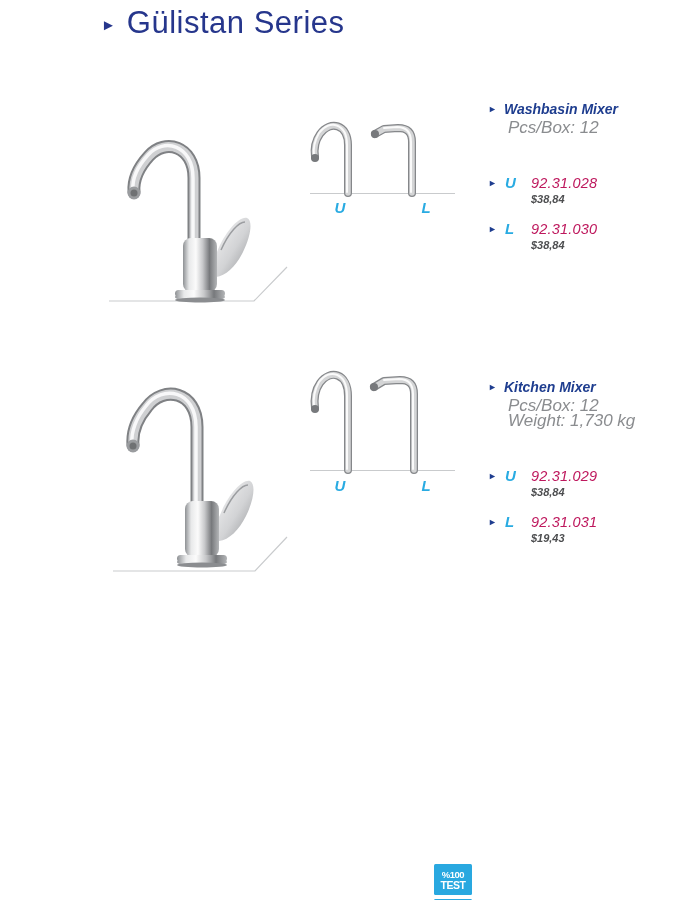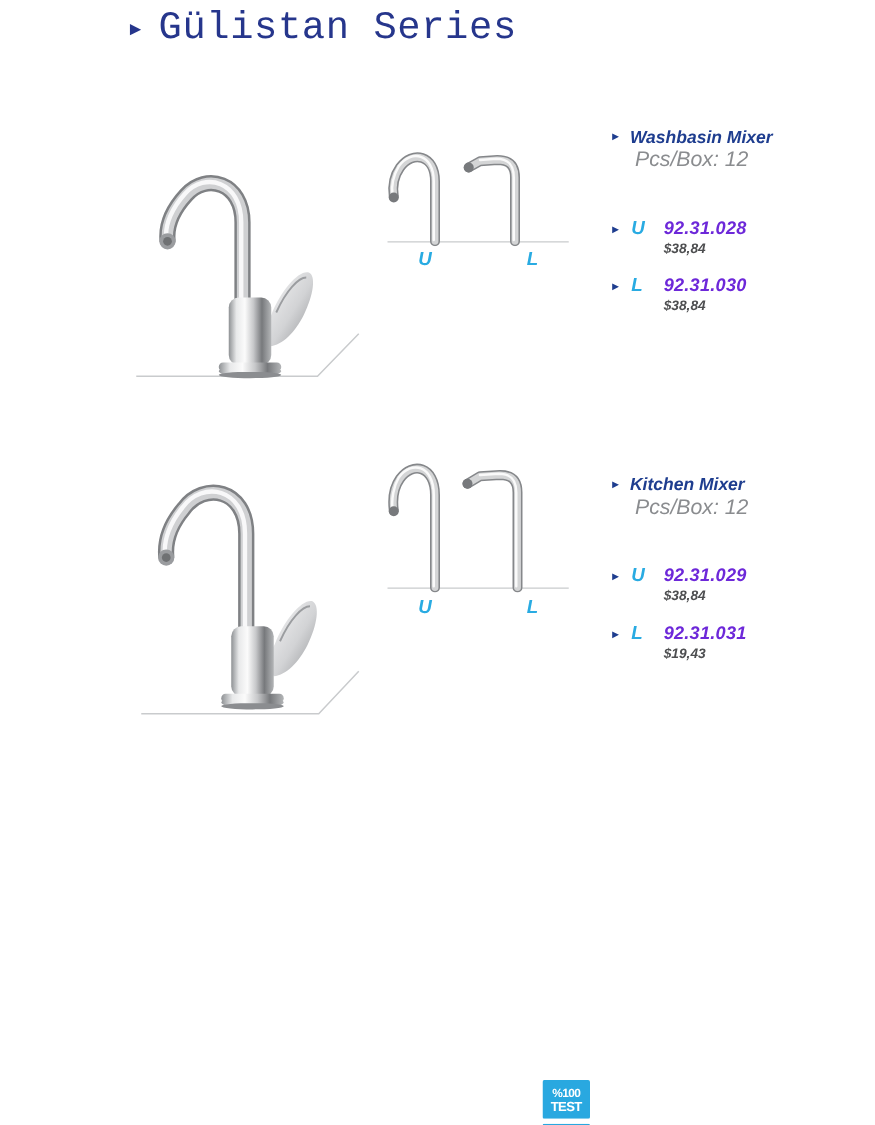--- a/index.html
+++ b/index.html
@@ -2,21 +2,21 @@
 <html><head>
 <meta charset="utf-8">
 <style>
   html,body{margin:0;padding:0;background:#fff;}
   .page{position:relative;width:700px;height:900px;background:#ffffff;overflow:hidden;
         font-family:"Liberation Sans",sans-serif;}
 
   
   .header{position:absolute;left:101px;top:5px;display:flex;align-items:center;gap:11px;}
   .header .h-arrow{color:#26368c;font-size:15px;line-height:15px;transform:translateY(1px);}
-  .header .h-title{font-family:Liberation Mono, monospace;font-size:31px;color:#26368c;letter-spacing:0.5px;}
+  .header .h-title{font-family:Liberation Sans, sans-serif;font-size:31px;color:#26368c;letter-spacing:0.5px;}
 
   
   .photo{position:absolute;}
   svg text{font-family:"Liberation Sans",sans-serif;}
 
   
   .spout-label{position:absolute;width:20px;text-align:center;color:#29abe2;
                font-weight:bold;font-style:italic;font-size:15px;}
 
   
@@ -24,21 +24,21 @@
   .name-row{display:flex;align-items:baseline;gap:7px;}
   .name-row .arr{color:#1e3d8f;font-size:9px;transform:translateY(-2px);}
   .pname{color:#1e3d8f;font-weight:bold;font-style:italic;font-size:14px;line-height:16px;}
   .meta{margin-left:20px;color:#8a8c8f;font-style:italic;font-size:17px;line-height:15px;}
   .meta.first{margin-top:3px;}
   .variants{margin-top:40px;display:flex;flex-direction:column;gap:14px;}
   .variant{display:flex;gap:8px;}
   .variant .arr{color:#1e3d8f;font-size:9px;padding-top:3px;}
   .vletter{color:#29abe2;font-weight:bold;font-style:italic;font-size:15px;width:18px;line-height:16px;}
   .vcol{display:flex;flex-direction:column;}
-  .vcode{color:#6d28d9;font-weight:bold;font-style:italic;font-size:14.5px;line-height:16px;letter-spacing:0.2px;}
+  .vcode{color:#be185d;font-weight:normal;font-style:italic;font-size:14.5px;line-height:16px;letter-spacing:0.2px;}
   .vprice{color:#4d4e50;font-weight:bold;font-style:italic;font-size:11px;line-height:15px;margin-top:1px;}
 
   
   .badges{position:absolute;left:434px;top:864px;display:flex;gap:4px;flex-direction:column;}
   .badge{display:block;}
 </style>
 </head>
 <body>
 
 <div class="page">
@@ -181,20 +181,21 @@
   </svg>
   <span class="spout-label" style="left:330px;top:477px;">U</span>
   <span class="spout-label" style="left:416px;top:477px;">L</span>
 
   <div class="info" style="left:488px;top:379px;">
     <div class="name-row">
       <span class="arr">►</span>
       <span class="pname">Kitchen Mixer</span>
     </div>
     <div class="meta first">Pcs/Box: 12</div>
+    <div class="meta">Weight: 1,730 kg</div>
     <div class="variants">
       <div class="variant">
         <span class="arr">►</span>
         <span class="vletter">U</span>
         <div class="vcol">
           <span class="vcode">92.31.029</span>
           <span class="vprice">$38,84</span>
         </div>
       </div>
       <div class="variant">

